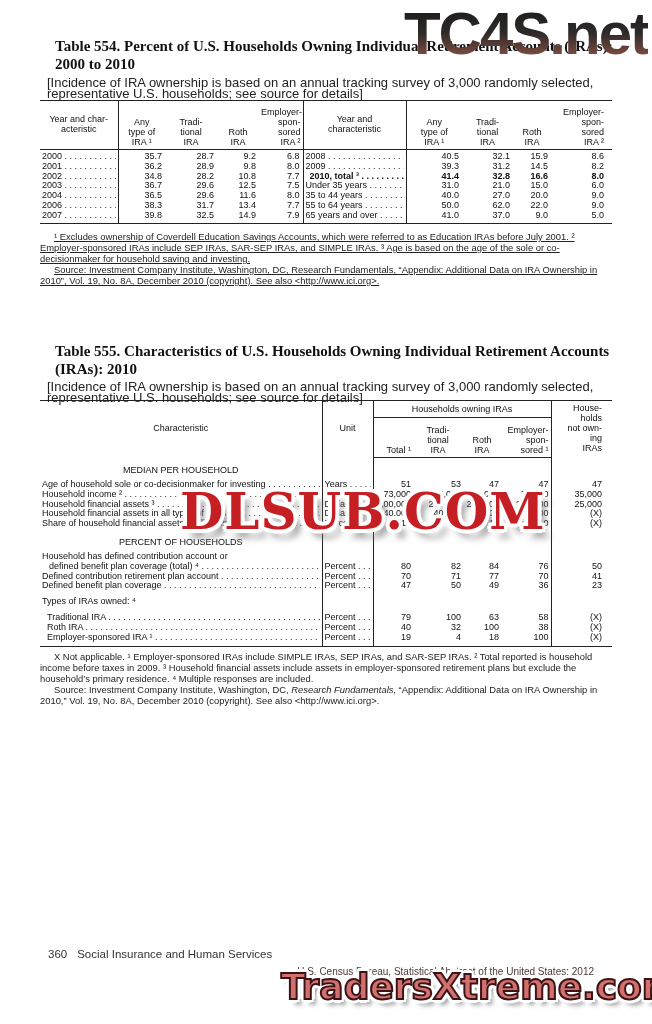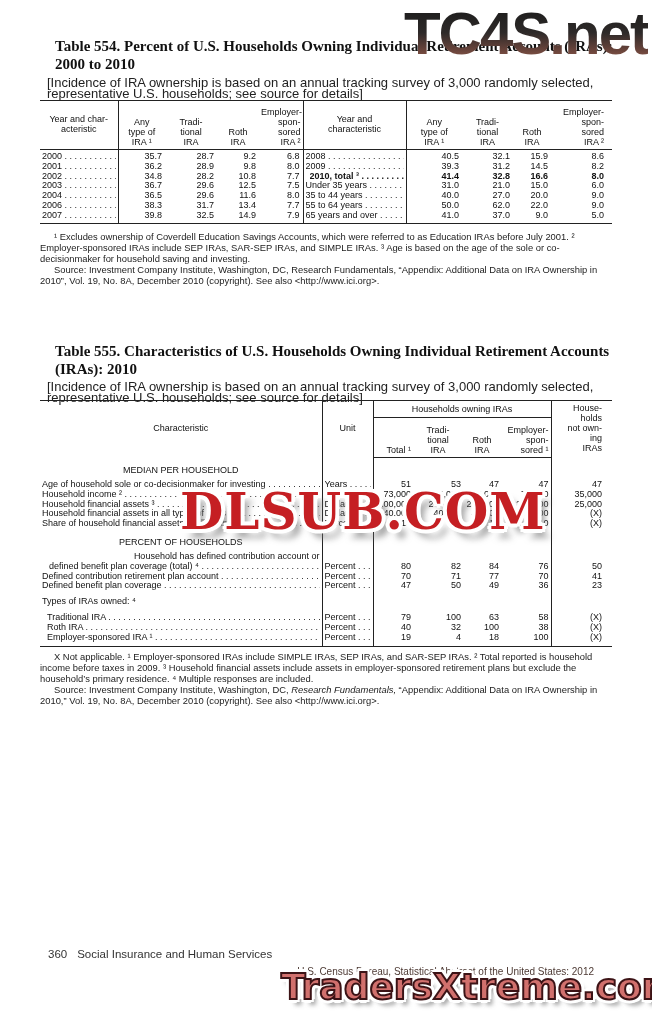--- a/index.html
+++ b/index.html
@@ -24,21 +24,21 @@
   .vmid{vertical-align:middle;text-align:center;margin-top:34px;}
   .hc{text-align:center;}
   .hr{text-align:right;}
   .b{font-weight:bold;}
   .in1{padding-left:7px;}
   .ld{display:block;white-space:nowrap;overflow:hidden;}
   .ld::after{content:" . . . . . . . . . . . . . . . . . . . . . . . . . . . . . . . . . . . . . . . . . . . . . . . . . . . . . . . .";}
   .sect{text-align:center;white-space:nowrap;}
   .padT{padding-top:6px;}
   .padTB{padding-top:8px;padding-bottom:5px;}
-  .two-line div{line-height:9.8px;white-space:nowrap;text-align:right;}
+  .two-line div{line-height:9.8px;white-space:nowrap;}
   .vbot{vertical-align:bottom;}
   .t554 .num{padding-right:3px;}
   .t554 td.last{padding-right:8px;}
   .t555 td.last{padding-right:10px;}
 
   
   .fn{position:absolute;left:40px;width:574px;font-size:9.4px;line-height:11px;color:#222;}
   .fn p{margin:0;text-indent:14px;}
   .ital{font-style:italic;}
 
@@ -228,21 +228,21 @@
             <span class="ld">65 years and over</span>
           </td>
         <td class="num">41.0</td>
         <td class="num">37.0</td>
         <td class="num">9.0</td>
         <td class="num last">5.0</td>
       </tr>
     </tbody>
   </table>
 
-  <div class="fn" style="top:231px;">
+  <div class="fn" style="top:231px;text-decoration:underline;">
     <p>¹ Excludes ownership of Coverdell Education Savings Accounts, which were referred to as Education IRAs before July 2001. ² Employer-sponsored IRAs include SEP IRAs, SAR-SEP IRAs, and SIMPLE IRAs. ³ Age is based on the age of the sole or co-decisionmaker for household saving and investing.</p>
     <p>Source: Investment Company Institute, Washington, DC, Research Fundamentals,  “Appendix: Additional Data on IRA Ownership in 2010”, Vol. 19, No. 8A, December 2010 (copyright). See also &lt;http://www.ici.org&gt;.</p>
   </div>
 
   <div class="ttl" style="top:343px;">Table 555. Characteristics of U.S. Households Owning Individual Retirement Accounts (IRAs): 2010</div>
   <div class="note" style="top:381px;">[Incidence of IRA ownership is based on  an annual tracking survey of 3,000 randomly selected, representative U.S. households; see source for details]</div>
 
   <table class="tbl t555" style="top:400px;">
     <colgroup>
       <col style="width:282px">

